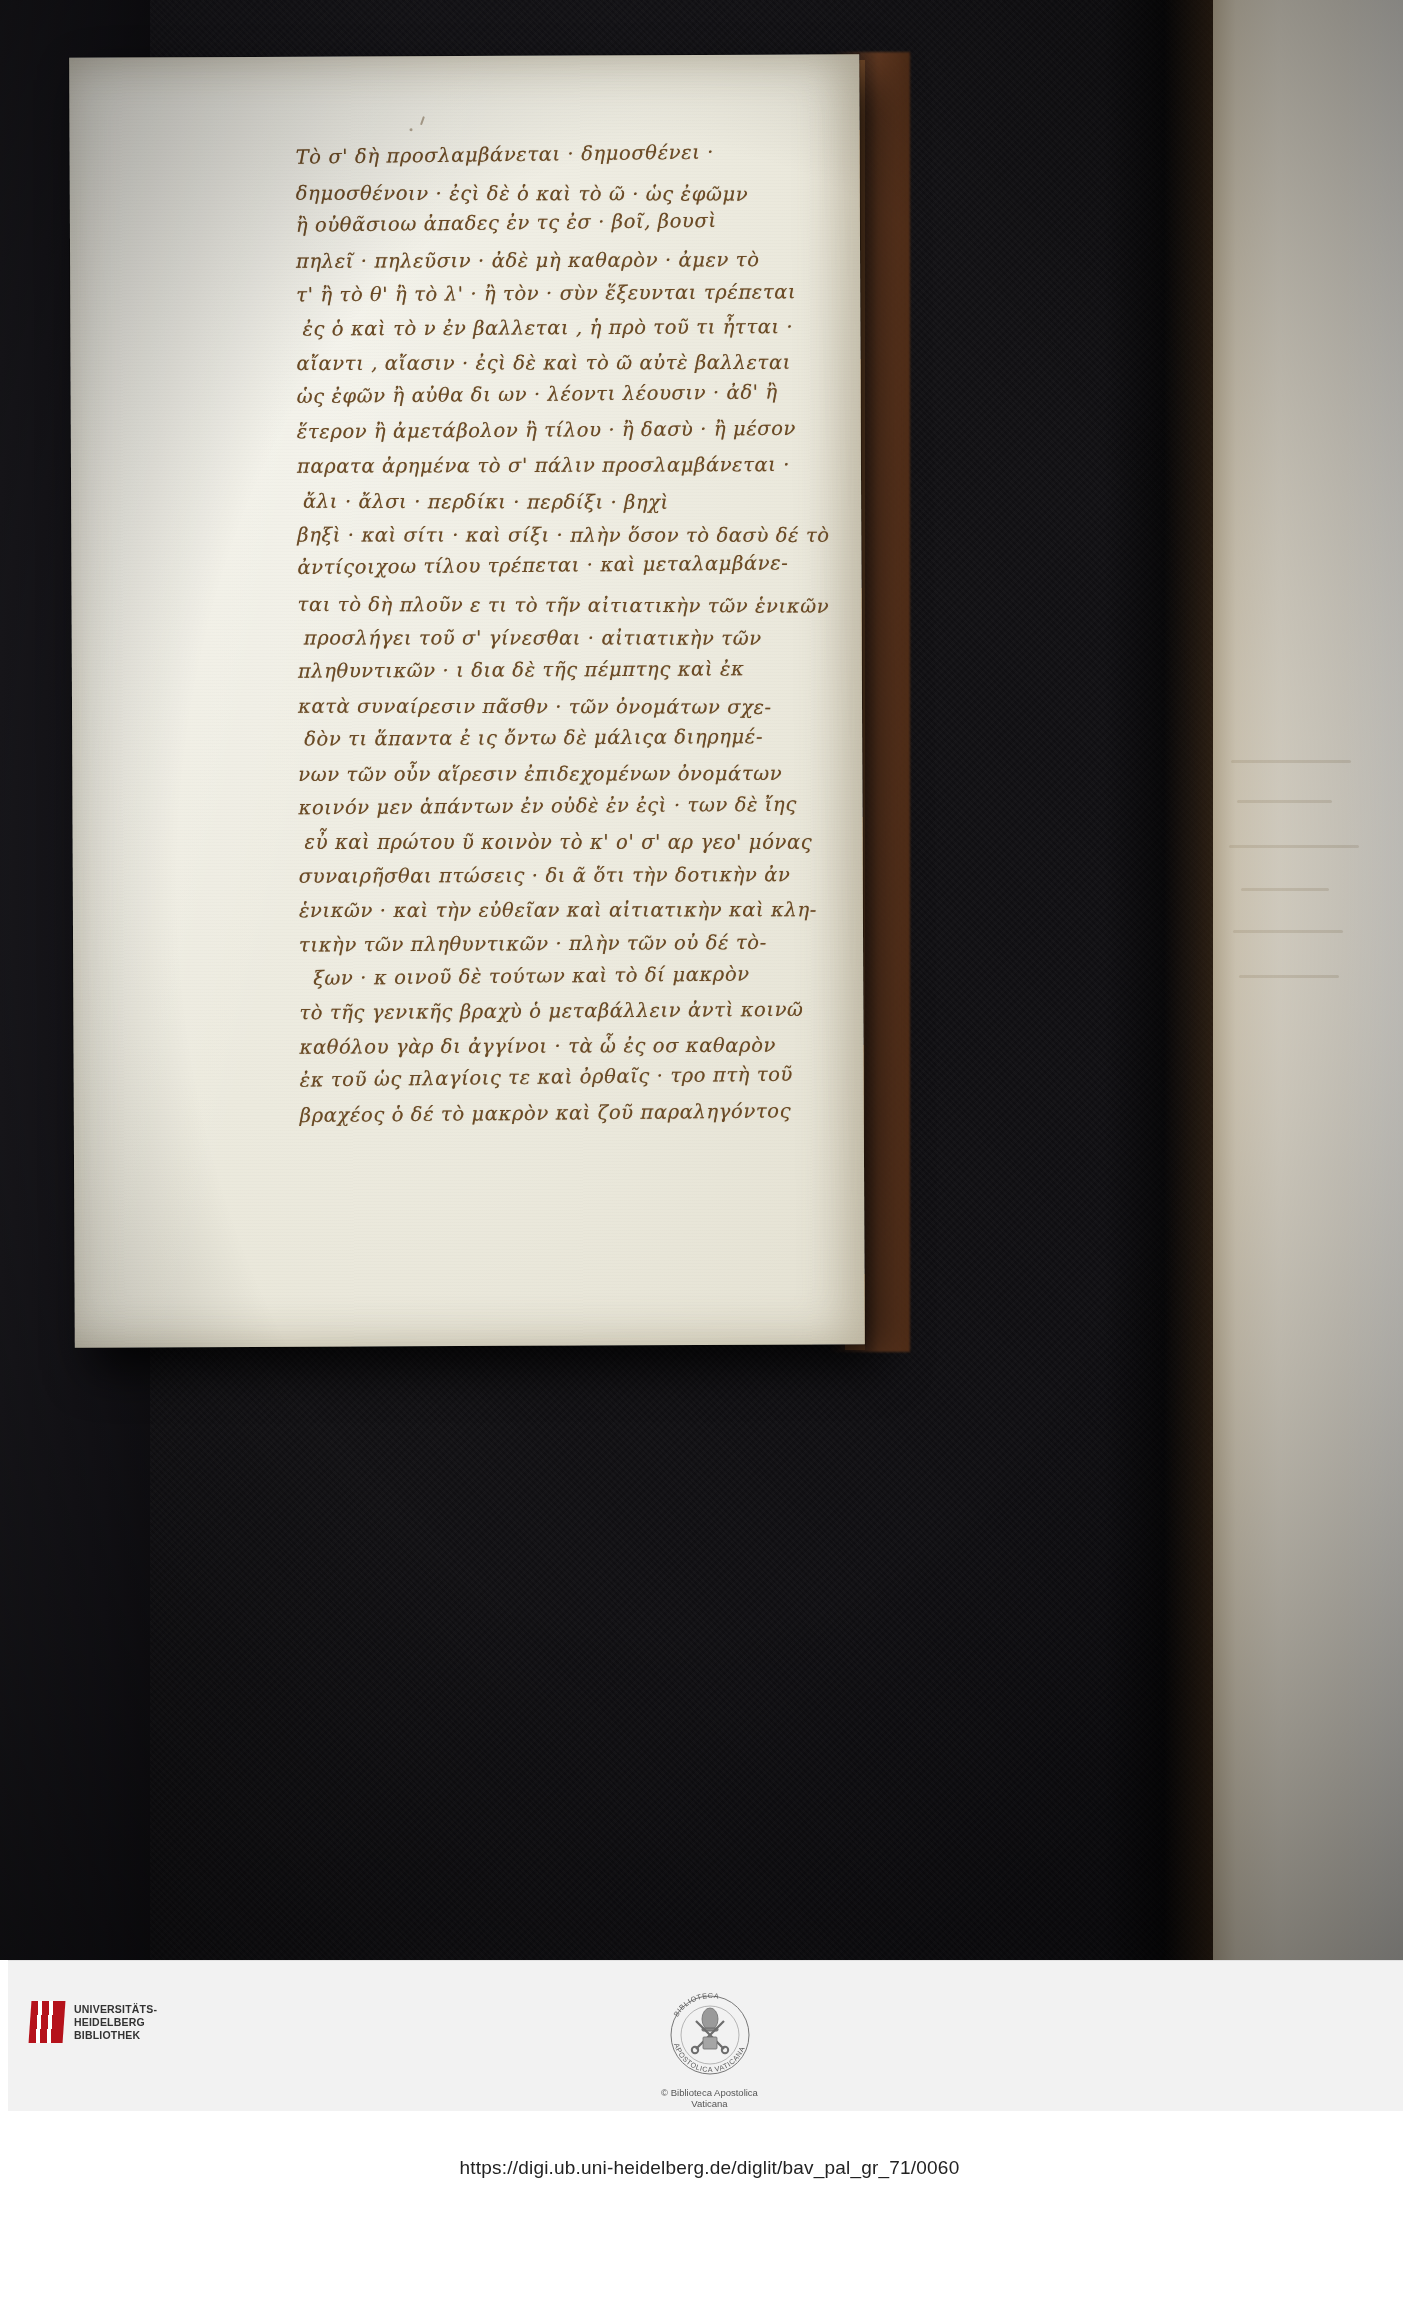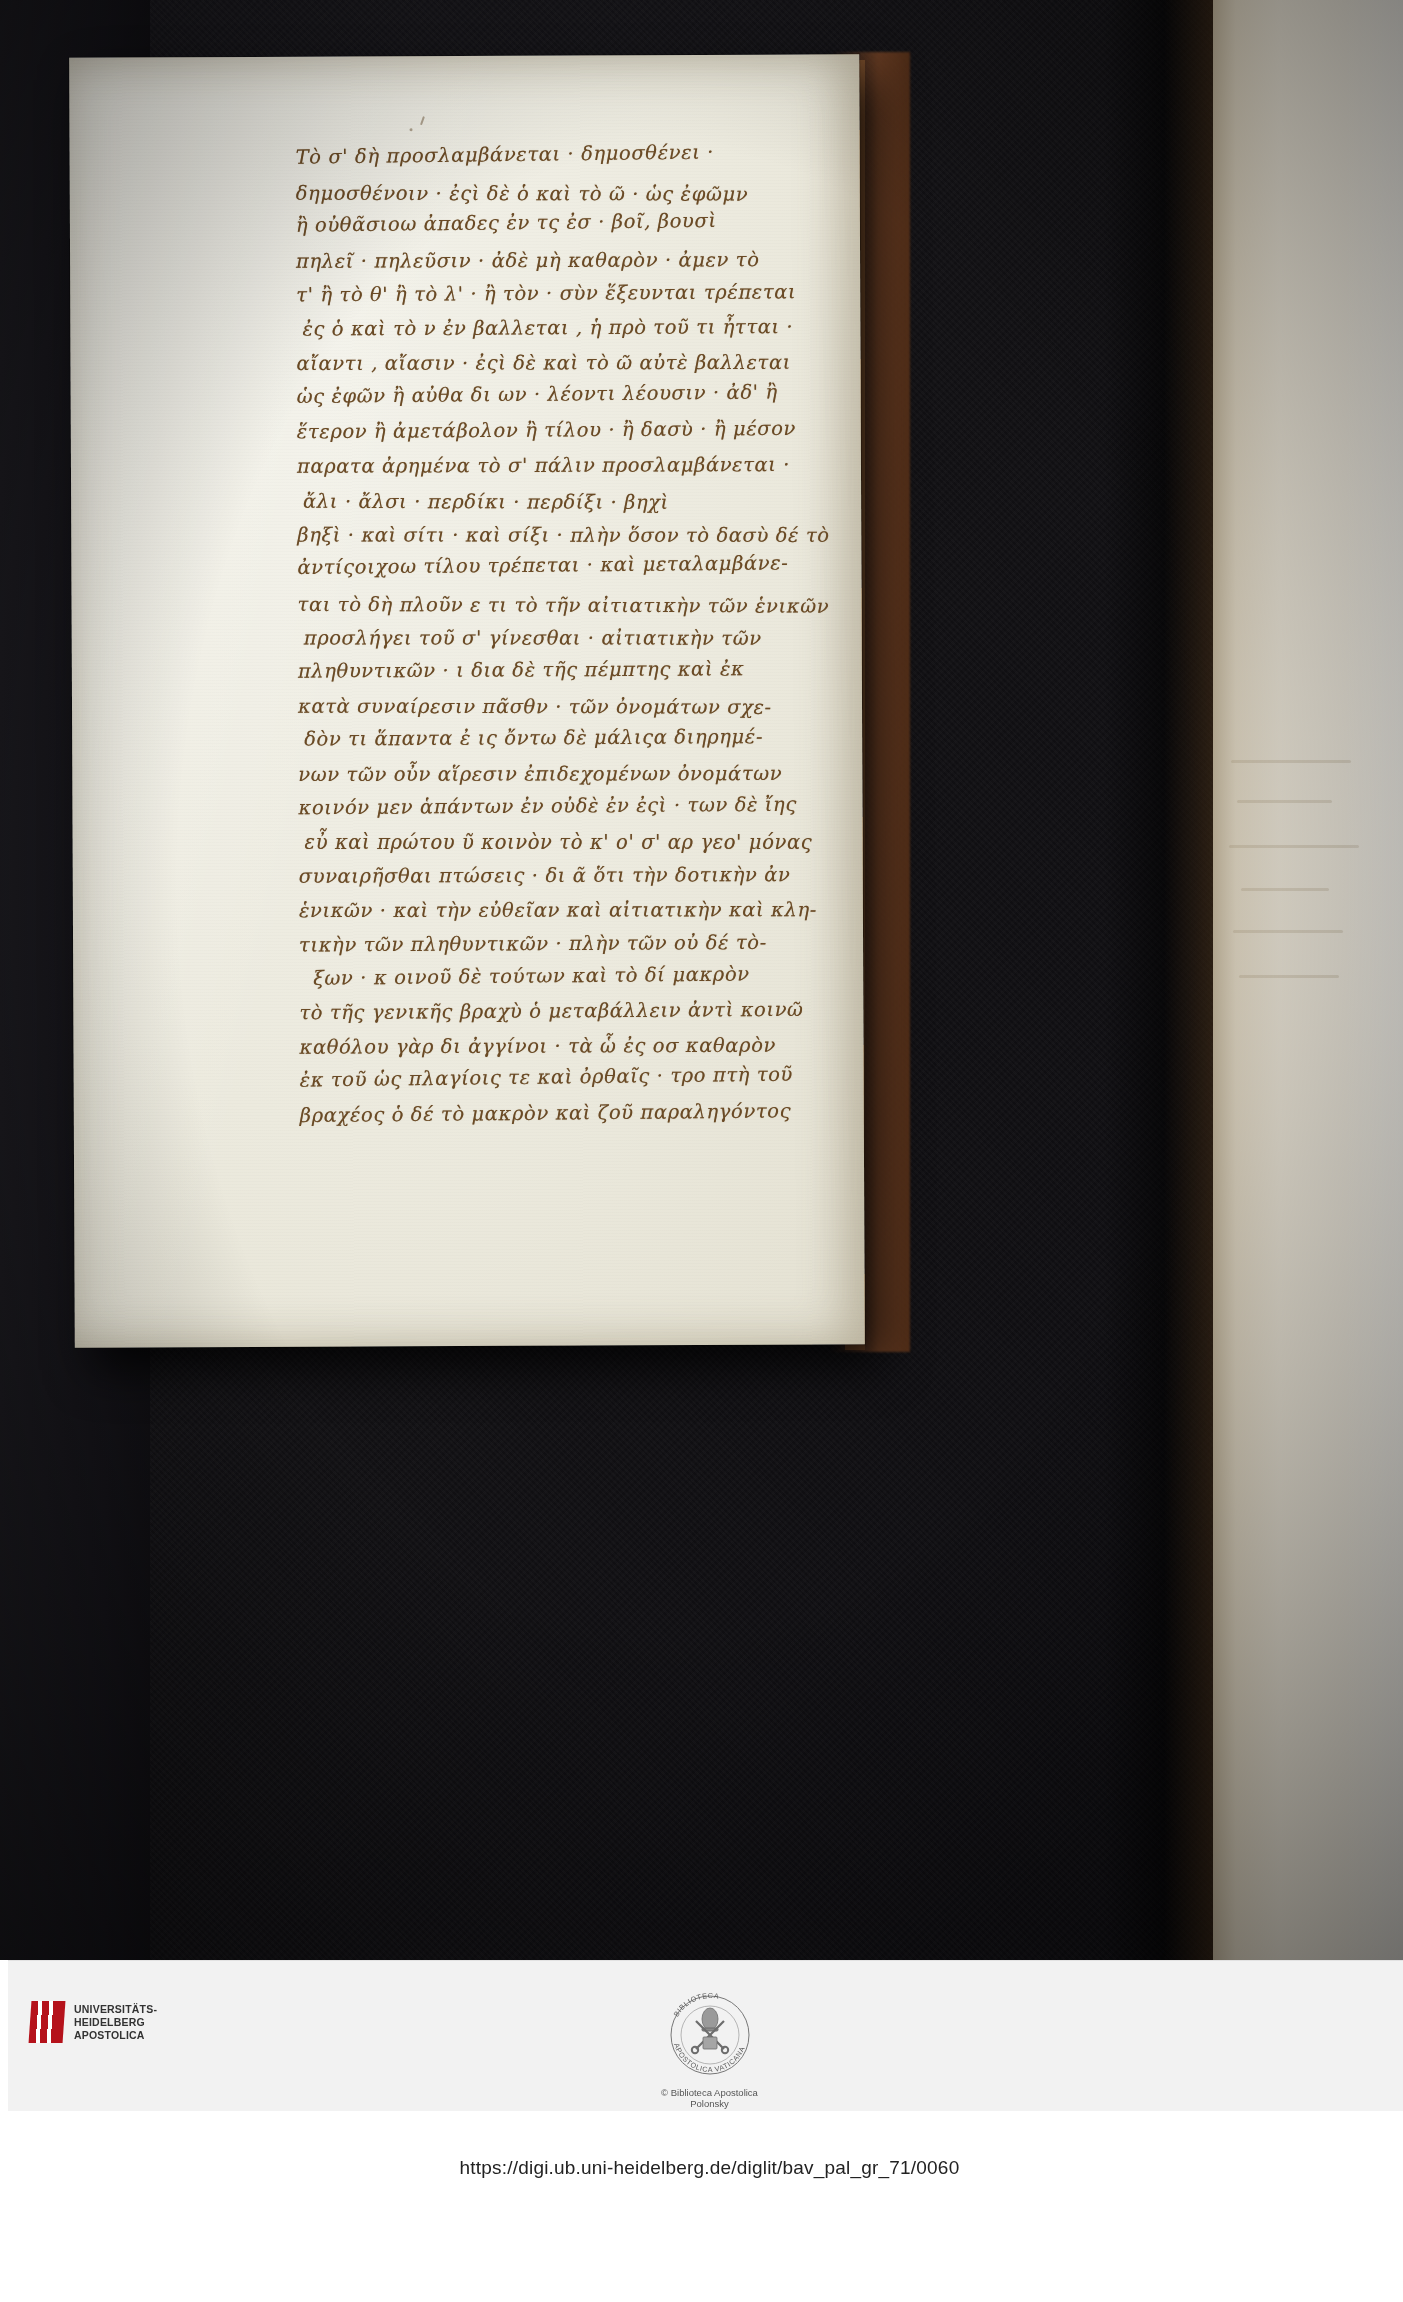--- a/index.html
+++ b/index.html
@@ -309,21 +309,21 @@
 
   <div id="footer">
 
     <div id="logobar">
 
       <div id="ub-logo">
         <div id="ub-mark"></div>
         <div id="ub-text">
           <div>UNIVERSITÄTS-</div>
           <div>HEIDELBERG</div>
-          <div>APOSTOLICA</div>
+          <div>BIBLIOTHEK</div>
         </div>
       </div>
 
       <div id="bav">
         <div id="bav-ring">
           <svg width="96" height="96" viewBox="0 0 96 96" aria-hidden="true">
             <defs>
               <path id="arcTop" d="M 48,48 m -37,0 a 37,37 0 1,1 74,0" fill="none"></path>
               <path id="arcBot" d="M 48,48 m -37,0 a 37,37 0 1,0 74,0" fill="none"></path>
             </defs>
@@ -340,21 +340,21 @@
               <rect x="41" y="50" width="14" height="12" rx="1" fill="#a5a5a5" stroke="#6d6d6d" stroke-width="0.8"></rect>
             </g>
             <text font-family="Liberation Sans, sans-serif" font-size="7.2" fill="#5a5a5a" letter-spacing="0.6">
               <textPath href="#arcTop" startOffset="16%">BIBLIOTECA</textPath>
             </text>
             <text font-family="Liberation Sans, sans-serif" font-size="7.2" fill="#5a5a5a" letter-spacing="0.6">
               <textPath href="#arcBot" startOffset="8%">APOSTOLICA VATICANA</textPath>
             </text>
           </svg>
         </div>
-        <div id="bav-caption">© Biblioteca Apostolica Polonsky</div>
+        <div id="bav-caption">© Biblioteca Apostolica Vaticana</div>
       </div>
 
 
     </div>
 
     <div id="url-bar">
       <span id="url-text">https://digi.ub.uni-heidelberg.de/diglit/bav_pal_gr_71/0060</span>
     </div>
 
   </div>

